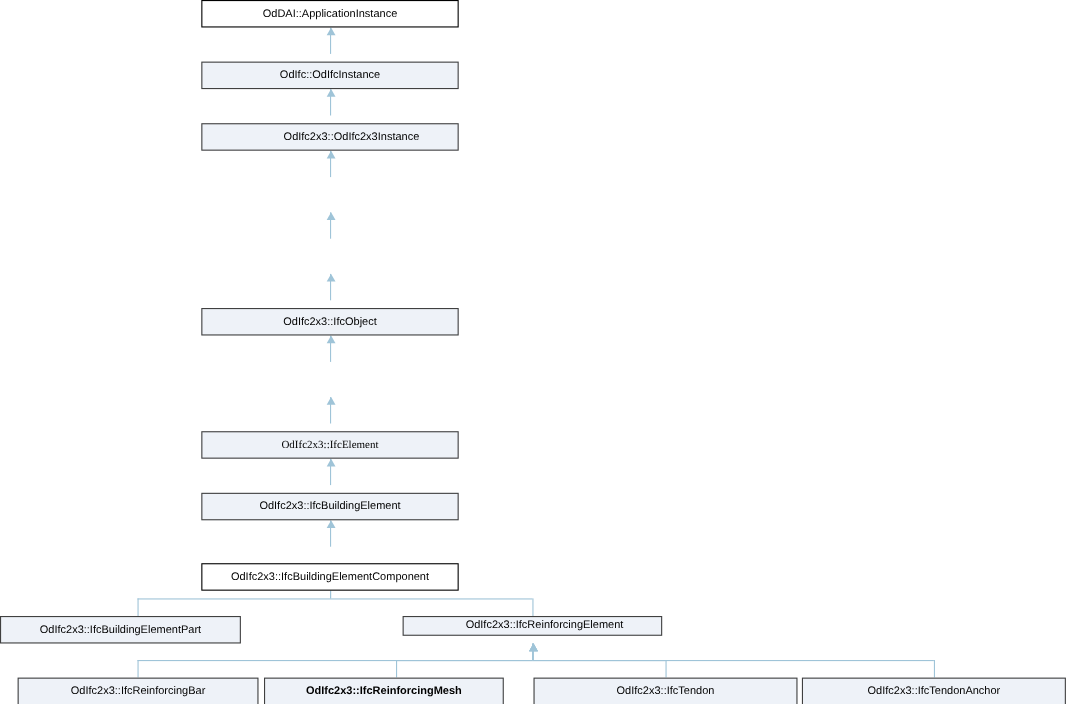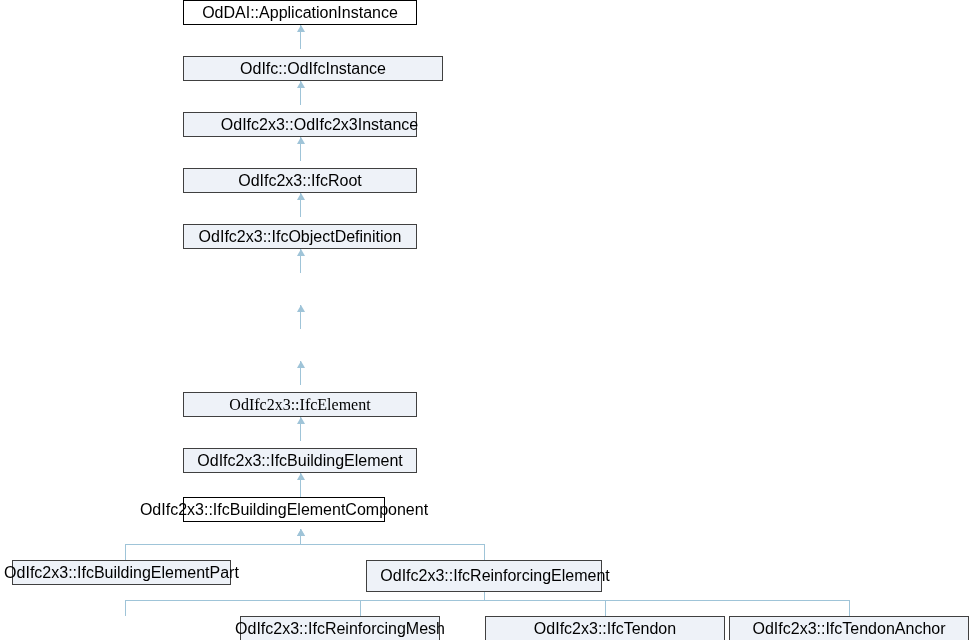--- a/index.html
+++ b/index.html
@@ -16,21 +16,21 @@
     height: 640px;
     background: #ffffff;
     overflow: hidden;
   }
   .node {
     position: absolute;
     box-sizing: border-box;
     border: 1px solid #404040;
     background: #eef2f8;
     color: #000000;
-    font-size: 16px;
+    font-size: 10px;
     line-height: 1;
     display: flex;
     align-items: center;
     justify-content: center;
     white-space: nowrap;
     text-align: center;
   }
   .node.highlight {
     background: #ffffff;
     border: 1px solid #000000;
@@ -92,48 +92,48 @@
     <div class="conn h" style="left: 484px; top: 600px; width: 121px;"></div>
     <div class="conn v" style="left: 484px; top: 585px; height: 15px;"></div>
     <div class="arrow" style="left: 480.5px; top: 585px;"></div>
     <div class="conn v" style="left: 849px; top: 600px; height: 16px;"></div>
     <div class="conn h" style="left: 484px; top: 600px; width: 365px;"></div>
     <div class="conn v" style="left: 484px; top: 585px; height: 15px;"></div>
     <div class="arrow" style="left: 480.5px; top: 585px;"></div>
     <div class="node highlight" style="left: 183px; top: 0px; width: 234px; height: 25px;">
       <span>OdDAI::ApplicationInstance</span>
     </div>
-    <div class="node" style="left: 183px; top: 56px; width: 260px; height: 25px;">
+    <div class="node" style="left: 183px; top: 56px; width: 234px; height: 25px;">
       <span>OdIfc::OdIfcInstance</span>
     </div>
     <div class="node" style="left: 183px; top: 112px; width: 234px; height: 25px; padding-left: 39px;">
       <span>OdIfc2x3::OdIfc2x3Instance</span>
     </div>
-    <div class="node" style="left: 183px; top: 168px; width: 234px; height: 25px;">
-      <span>OdIfc2x3::IfcRoot</span>
-    </div>
-    <div class="node" style="left: 183px; top: 224px; width: 234px; height: 25px;">
-      <span>OdIfc2x3::IfcObjectDefinition</span>
+    <div class="node" style="left: 183px; top: 280px; width: 234px; height: 25px;">
+      <span>OdIfc2x3::IfcObject</span>
     </div>
     <div class="node" style="left: 183px; top: 392px; width: 234px; height: 25px; font-family: Liberation Serif, serif;">
       <span>OdIfc2x3::IfcElement</span>
     </div>
     <div class="node" style="left: 183px; top: 448px; width: 234px; height: 25px;">
       <span>OdIfc2x3::IfcBuildingElement</span>
     </div>
-    <div class="node highlight" style="left: 183px; top: 497px; width: 202px; height: 25px;">
+    <div class="node highlight" style="left: 183px; top: 512px; width: 234px; height: 25px;">
       <span>OdIfc2x3::IfcBuildingElementComponent</span>
     </div>
-    <div class="node" style="left: 12px; top: 560px; width: 219px; height: 25px;">
+    <div class="node" style="left: 0; top: 560px; width: 219px; height: 25px;">
       <span>OdIfc2x3::IfcBuildingElementPart</span>
     </div>
-    <div class="node" style="left: 366px; top: 560px; width: 236px; height: 32px; padding-left: 22px;">
+    <div class="node" style="left: 366px; top: 560px; width: 236px; height: 18px; padding-left: 22px;">
       <span>OdIfc2x3::IfcReinforcingElement</span>
     </div>
-    <div class="node" style="left: 240px; top: 616px; width: 200px; height: 25px;">
+    <div class="node" style="left: 16px; top: 616px; width: 219px; height: 25px;">
+      <span>OdIfc2x3::IfcReinforcingBar</span>
+    </div>
+    <div class="node" style="left: 240px; top: 616px; width: 218px; height: 25px; font-weight: bold;">
       <span>OdIfc2x3::IfcReinforcingMesh</span>
     </div>
     <div class="node" style="left: 485px; top: 616px; width: 240px; height: 25px; text-align: right;">
       <span>OdIfc2x3::IfcTendon</span>
     </div>
     <div class="node" style="left: 729px; top: 616px; width: 240px; height: 25px;">
       <span>OdIfc2x3::IfcTendonAnchor</span>
     </div>
   </div>
 

